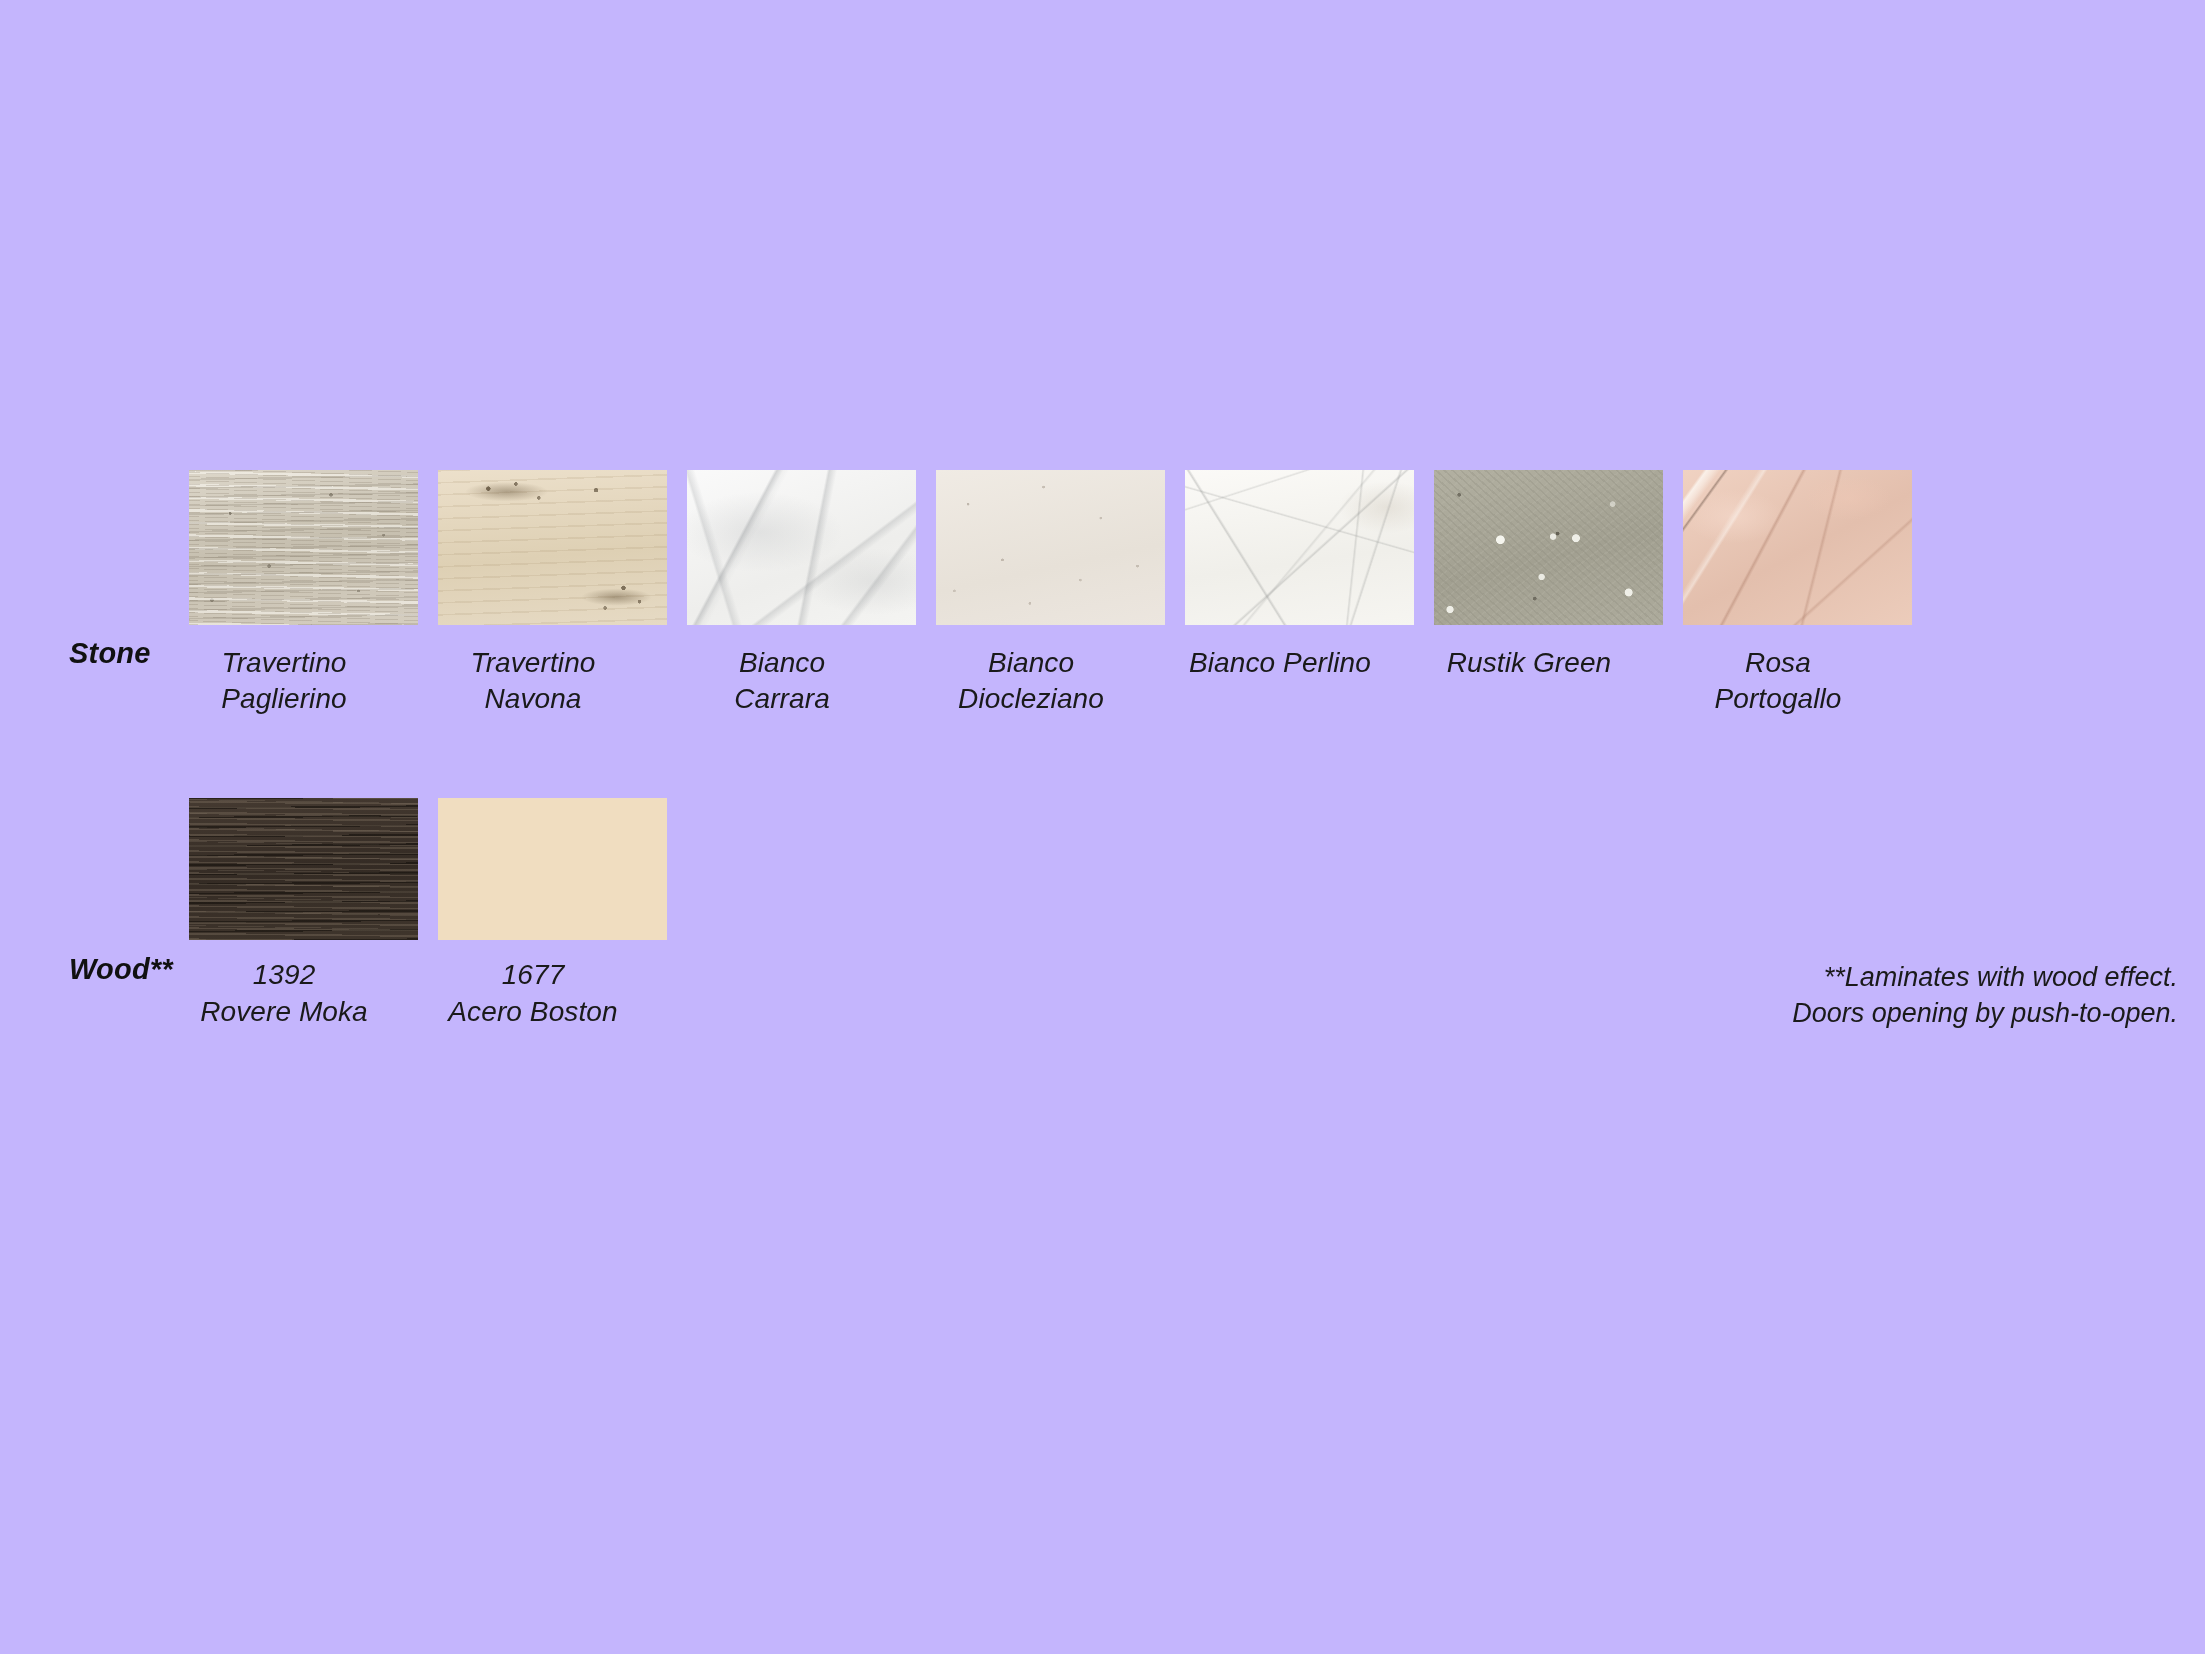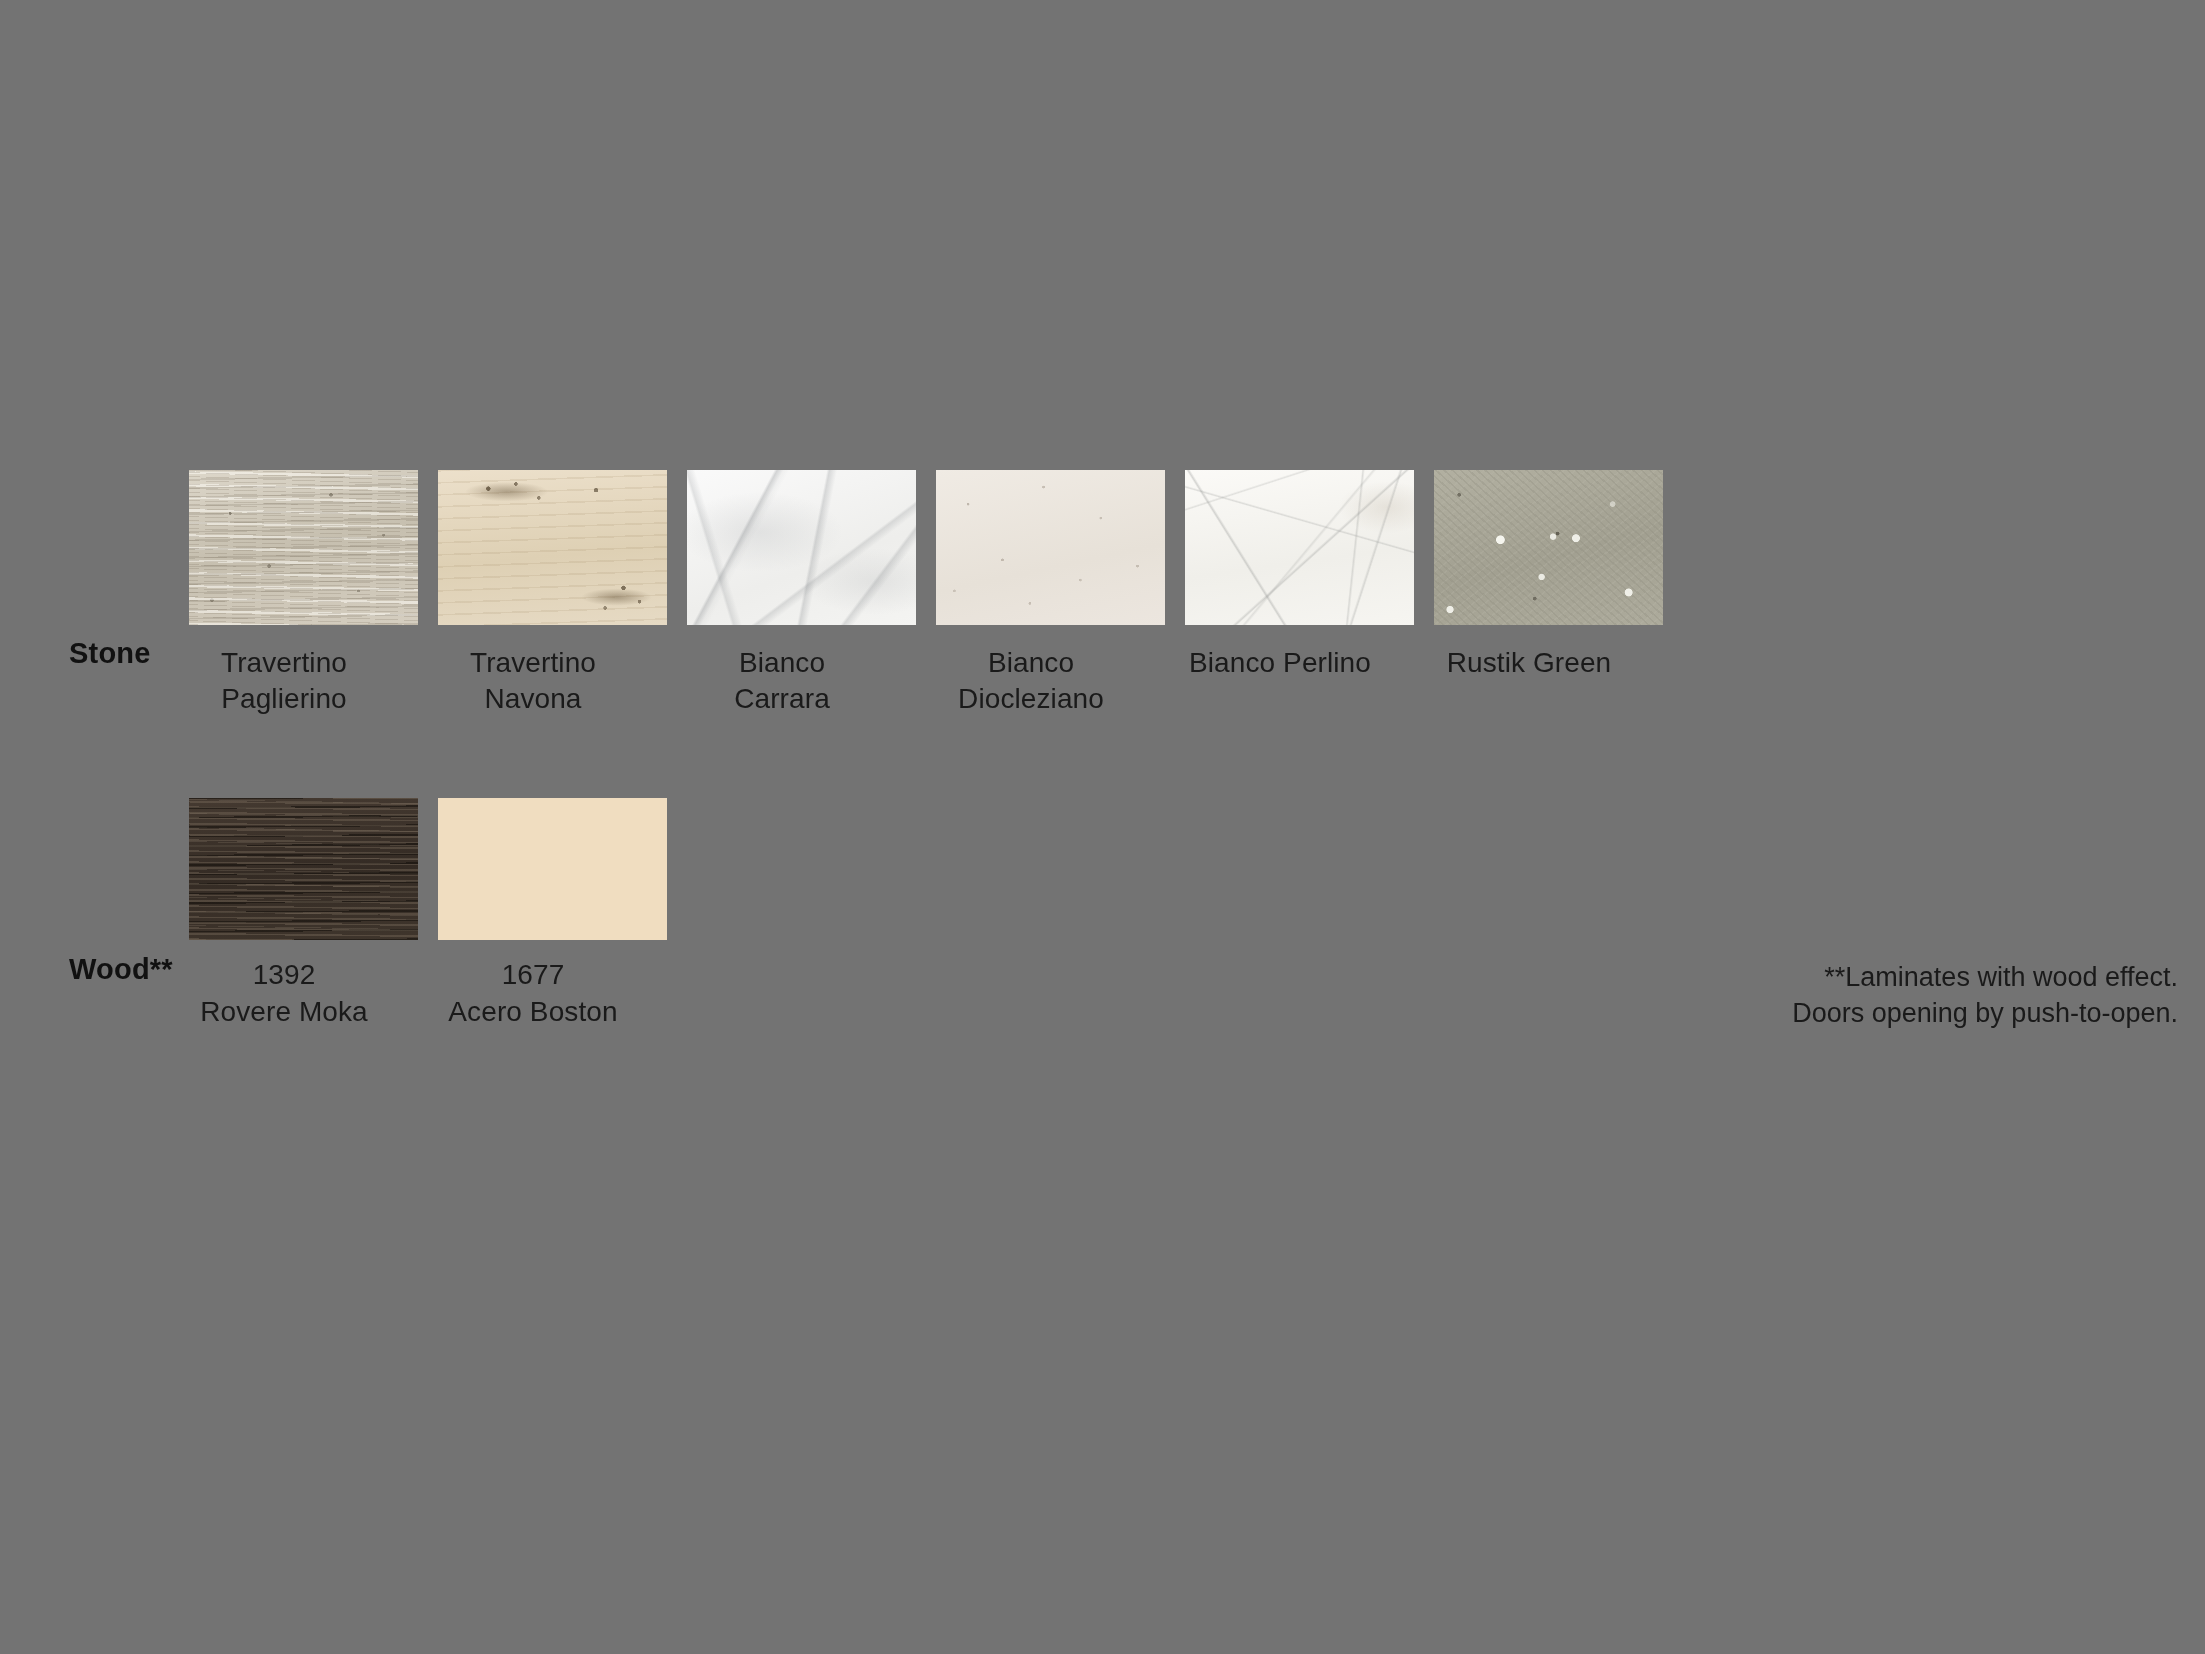--- a/index.html
+++ b/index.html
@@ -12,21 +12,22 @@
     height: 1655px;
     font-family: "Liberation Sans", sans-serif;
     color: #1a1a1a;
     overflow: hidden;
     position: relative;
   }
 
   .sheet {
     position: absolute;
     inset: 0;
-    background: #737373;
+    background: #c4b5fd;
+    font-style: italic;
   }
 
   
   .row {
     position: absolute;
     left: 0;
     width: 2205px;
   }
   #stone-row  { top: 470px; }
   #wood-row   { top: 798px; }
@@ -339,20 +340,25 @@
 Diocleziano</div>
         </div>
         <div class="swatch-cell">
           <div class="swatch-chip tex-bianco-perlino"></div>
           <div class="swatch-caption">Bianco Perlino</div>
         </div>
         <div class="swatch-cell">
           <div class="swatch-chip tex-rustik-green"></div>
           <div class="swatch-caption">Rustik Green</div>
         </div>
+        <div class="swatch-cell">
+          <div class="swatch-chip tex-rosa-portogallo"></div>
+          <div class="swatch-caption">Rosa
+Portogallo</div>
+        </div>
       </div>
   </div>
 
   <div class="row" id="wood-row">
     <div class="row-label">Wood**</div>
     <div class="swatch-track" id="wood-track">
         <div class="swatch-cell">
           <div class="swatch-chip tex-rovere-moka"></div>
           <div class="swatch-caption">1392
 Rovere Moka</div>

